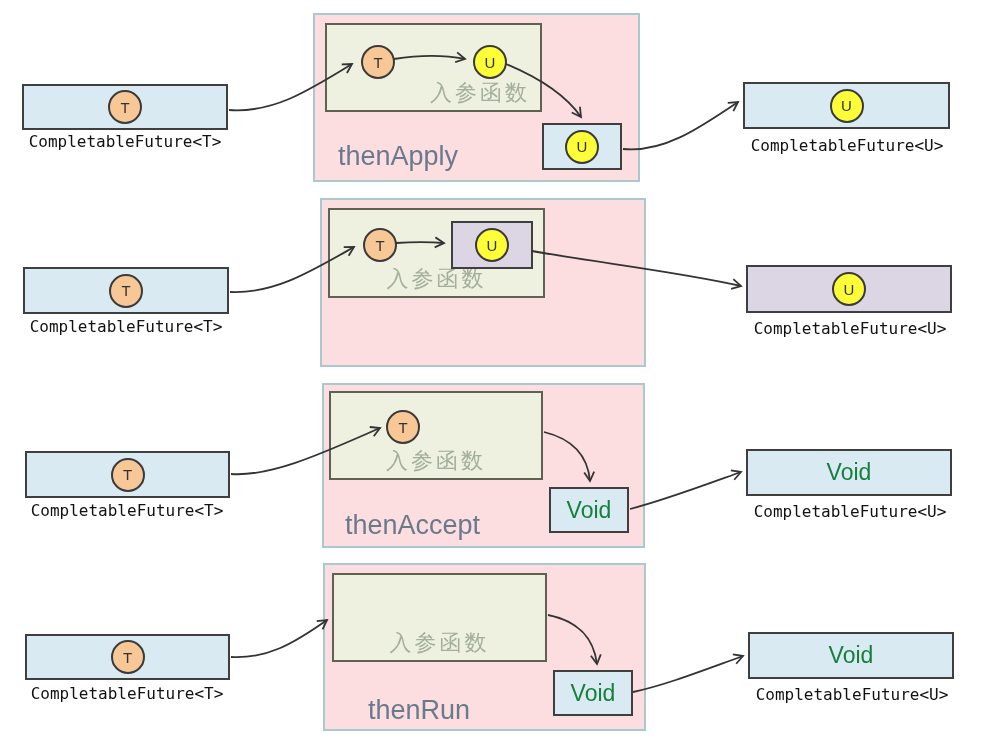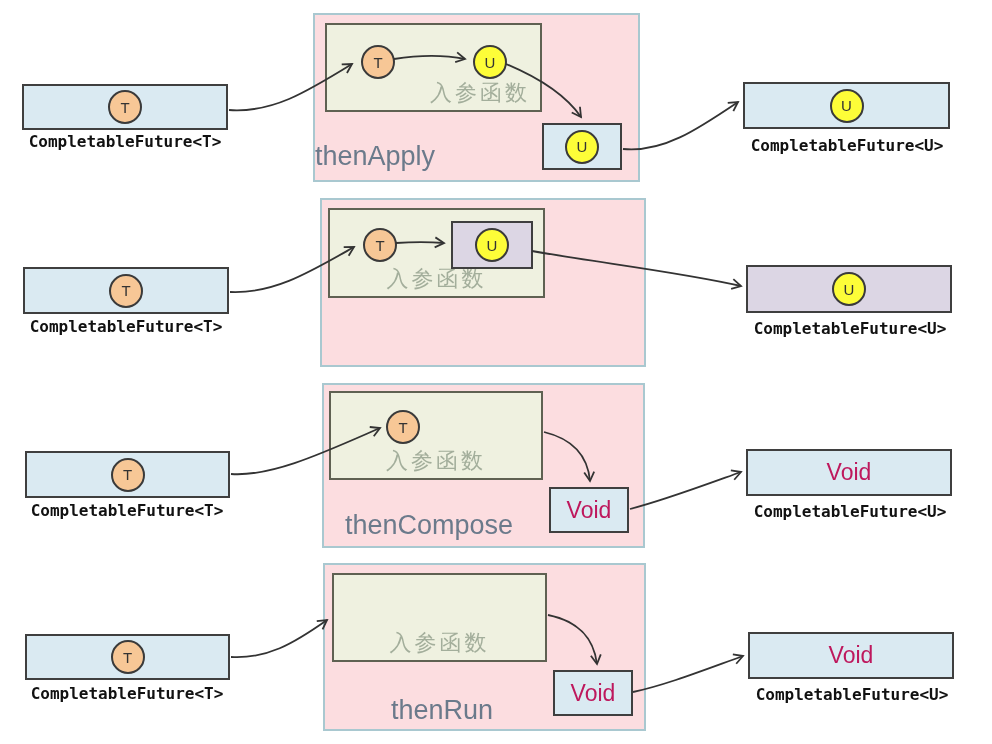--- a/index.html
+++ b/index.html
@@ -17,28 +17,28 @@
   .func  { position:absolute; box-sizing:border-box; background:#eff1e0;
            border:2px solid #5f6152; z-index:8; }
 
   .token { width:34px; height:34px; border-radius:50%; box-sizing:border-box;
            border:2px solid #3a3a3a; display:flex; align-items:center; justify-content:center;
            font-size:15px; color:#333; z-index:12; }
   .tok-abs { position:absolute; }
   .orange { background:#f7c796; }
   .yellow { background:#fdfd38; }
 
-  .mono-label { position:absolute; font-family:"DejaVu Sans Mono", monospace; font-weight:700;
+  .mono-label { position:absolute; font-family:"DejaVu Sans Mono", monospace; font-weight:400;
                 font-size:16px; color:#111; text-align:center; white-space:nowrap; z-index:10; }
   .method-label { position:absolute; font-size:27px; color:#6b7a8b; white-space:nowrap; z-index:10; }
   .func-label { position:absolute; font-size:22px; color:#a3ae9b; letter-spacing:3px;
                 white-space:nowrap; z-index:9; }
   .func-label.centered { left:0; right:0; bottom:2px; text-align:center; }
   .func-label.right-side { right:10px; bottom:2px; }
-  .void-text { font-size:23px; color:#be185d; }
+  .void-text { font-size:23px; color:#15803d; }
   .watermark { position:absolute; right:6px; top:712px; font-size:18px; color:#c6c6c6; z-index:10; }
 </style>
 </head>
 <body>
 
 <div class="canvas">
 
   <div class="box blue" style="left:22px; top:84px; width:206px; height:46px;">
     <span class="token orange">T</span>
   </div>
@@ -46,21 +46,21 @@
 
   <div class="panel" style="left:313px; top:13px; width:327px; height:169px;"></div>
   <div class="func" style="left:325px; top:23px; width:217px; height:89px;">
     <span class="token orange tok-abs" style="left:34px; top:20px;">T</span>
     <span class="token yellow tok-abs" style="left:146px; top:20px;">U</span>
     <div class="func-label right-side">入参函数</div>
   </div>
   <div class="box blue" style="left:542px; top:123px; width:80px; height:47px;">
     <span class="token yellow">U</span>
   </div>
-  <div class="method-label" style="left:315px; top:141px;">thenApply</div>
+  <div class="method-label" style="left:338px; top:141px;">thenApply</div>
 
   <div class="box blue" style="left:743px; top:82px; width:207px; height:47px;">
     <span class="token yellow">U</span>
   </div>
   <div class="mono-label" style="left:736px; top:136px; width:222px;">CompletableFuture&lt;U&gt;</div>
 
   <div class="box blue" style="left:23px; top:267px; width:206px; height:47px;">
     <span class="token orange">T</span>
   </div>
   <div class="mono-label" style="left:15px; top:317px; width:222px;">CompletableFuture&lt;T&gt;</div>
@@ -85,40 +85,40 @@
   <div class="mono-label" style="left:16px; top:501px; width:222px;">CompletableFuture&lt;T&gt;</div>
 
   <div class="panel" style="left:322px; top:383px; width:323px; height:165px;"></div>
   <div class="func" style="left:329px; top:391px; width:214px; height:89px;">
     <span class="token orange tok-abs" style="left:55px; top:17px;">T</span>
     <div class="func-label centered">入参函数</div>
   </div>
   <div class="box blue" style="left:549px; top:487px; width:80px; height:46px;">
     <span class="void-text">Void</span>
   </div>
-  <div class="method-label" style="left:345px; top:510px;">thenCompose</div>
+  <div class="method-label" style="left:345px; top:510px;">thenAccept</div>
 
   <div class="box blue" style="left:746px; top:449px; width:206px; height:47px;">
     <span class="void-text">Void</span>
   </div>
   <div class="mono-label" style="left:739px; top:502px; width:222px;">CompletableFuture&lt;U&gt;</div>
 
   <div class="box blue" style="left:25px; top:634px; width:205px; height:46px;">
     <span class="token orange">T</span>
   </div>
   <div class="mono-label" style="left:16px; top:684px; width:222px;">CompletableFuture&lt;T&gt;</div>
 
   <div class="panel" style="left:323px; top:563px; width:323px; height:168px;"></div>
   <div class="func" style="left:332px; top:573px; width:215px; height:89px;">
     <div class="func-label centered">入参函数</div>
   </div>
   <div class="box blue" style="left:553px; top:670px; width:80px; height:46px;">
     <span class="void-text">Void</span>
   </div>
-  <div class="method-label" style="left:368px; top:695px;margin-left:23px;">thenRun</div>
+  <div class="method-label" style="left:368px; top:695px;">thenRun</div>
 
   <div class="box blue" style="left:748px; top:632px; width:206px; height:47px;">
     <span class="void-text">Void</span>
   </div>
   <div class="mono-label" style="left:741px; top:685px; width:222px;">CompletableFuture&lt;U&gt;</div>
 
 
   <svg class="arrows" width="992" height="744" viewBox="0 0 992 744">
     <defs>
       <marker id="ah" markerUnits="userSpaceOnUse" markerWidth="14" markerHeight="14" refX="11" refY="7" orient="auto">

